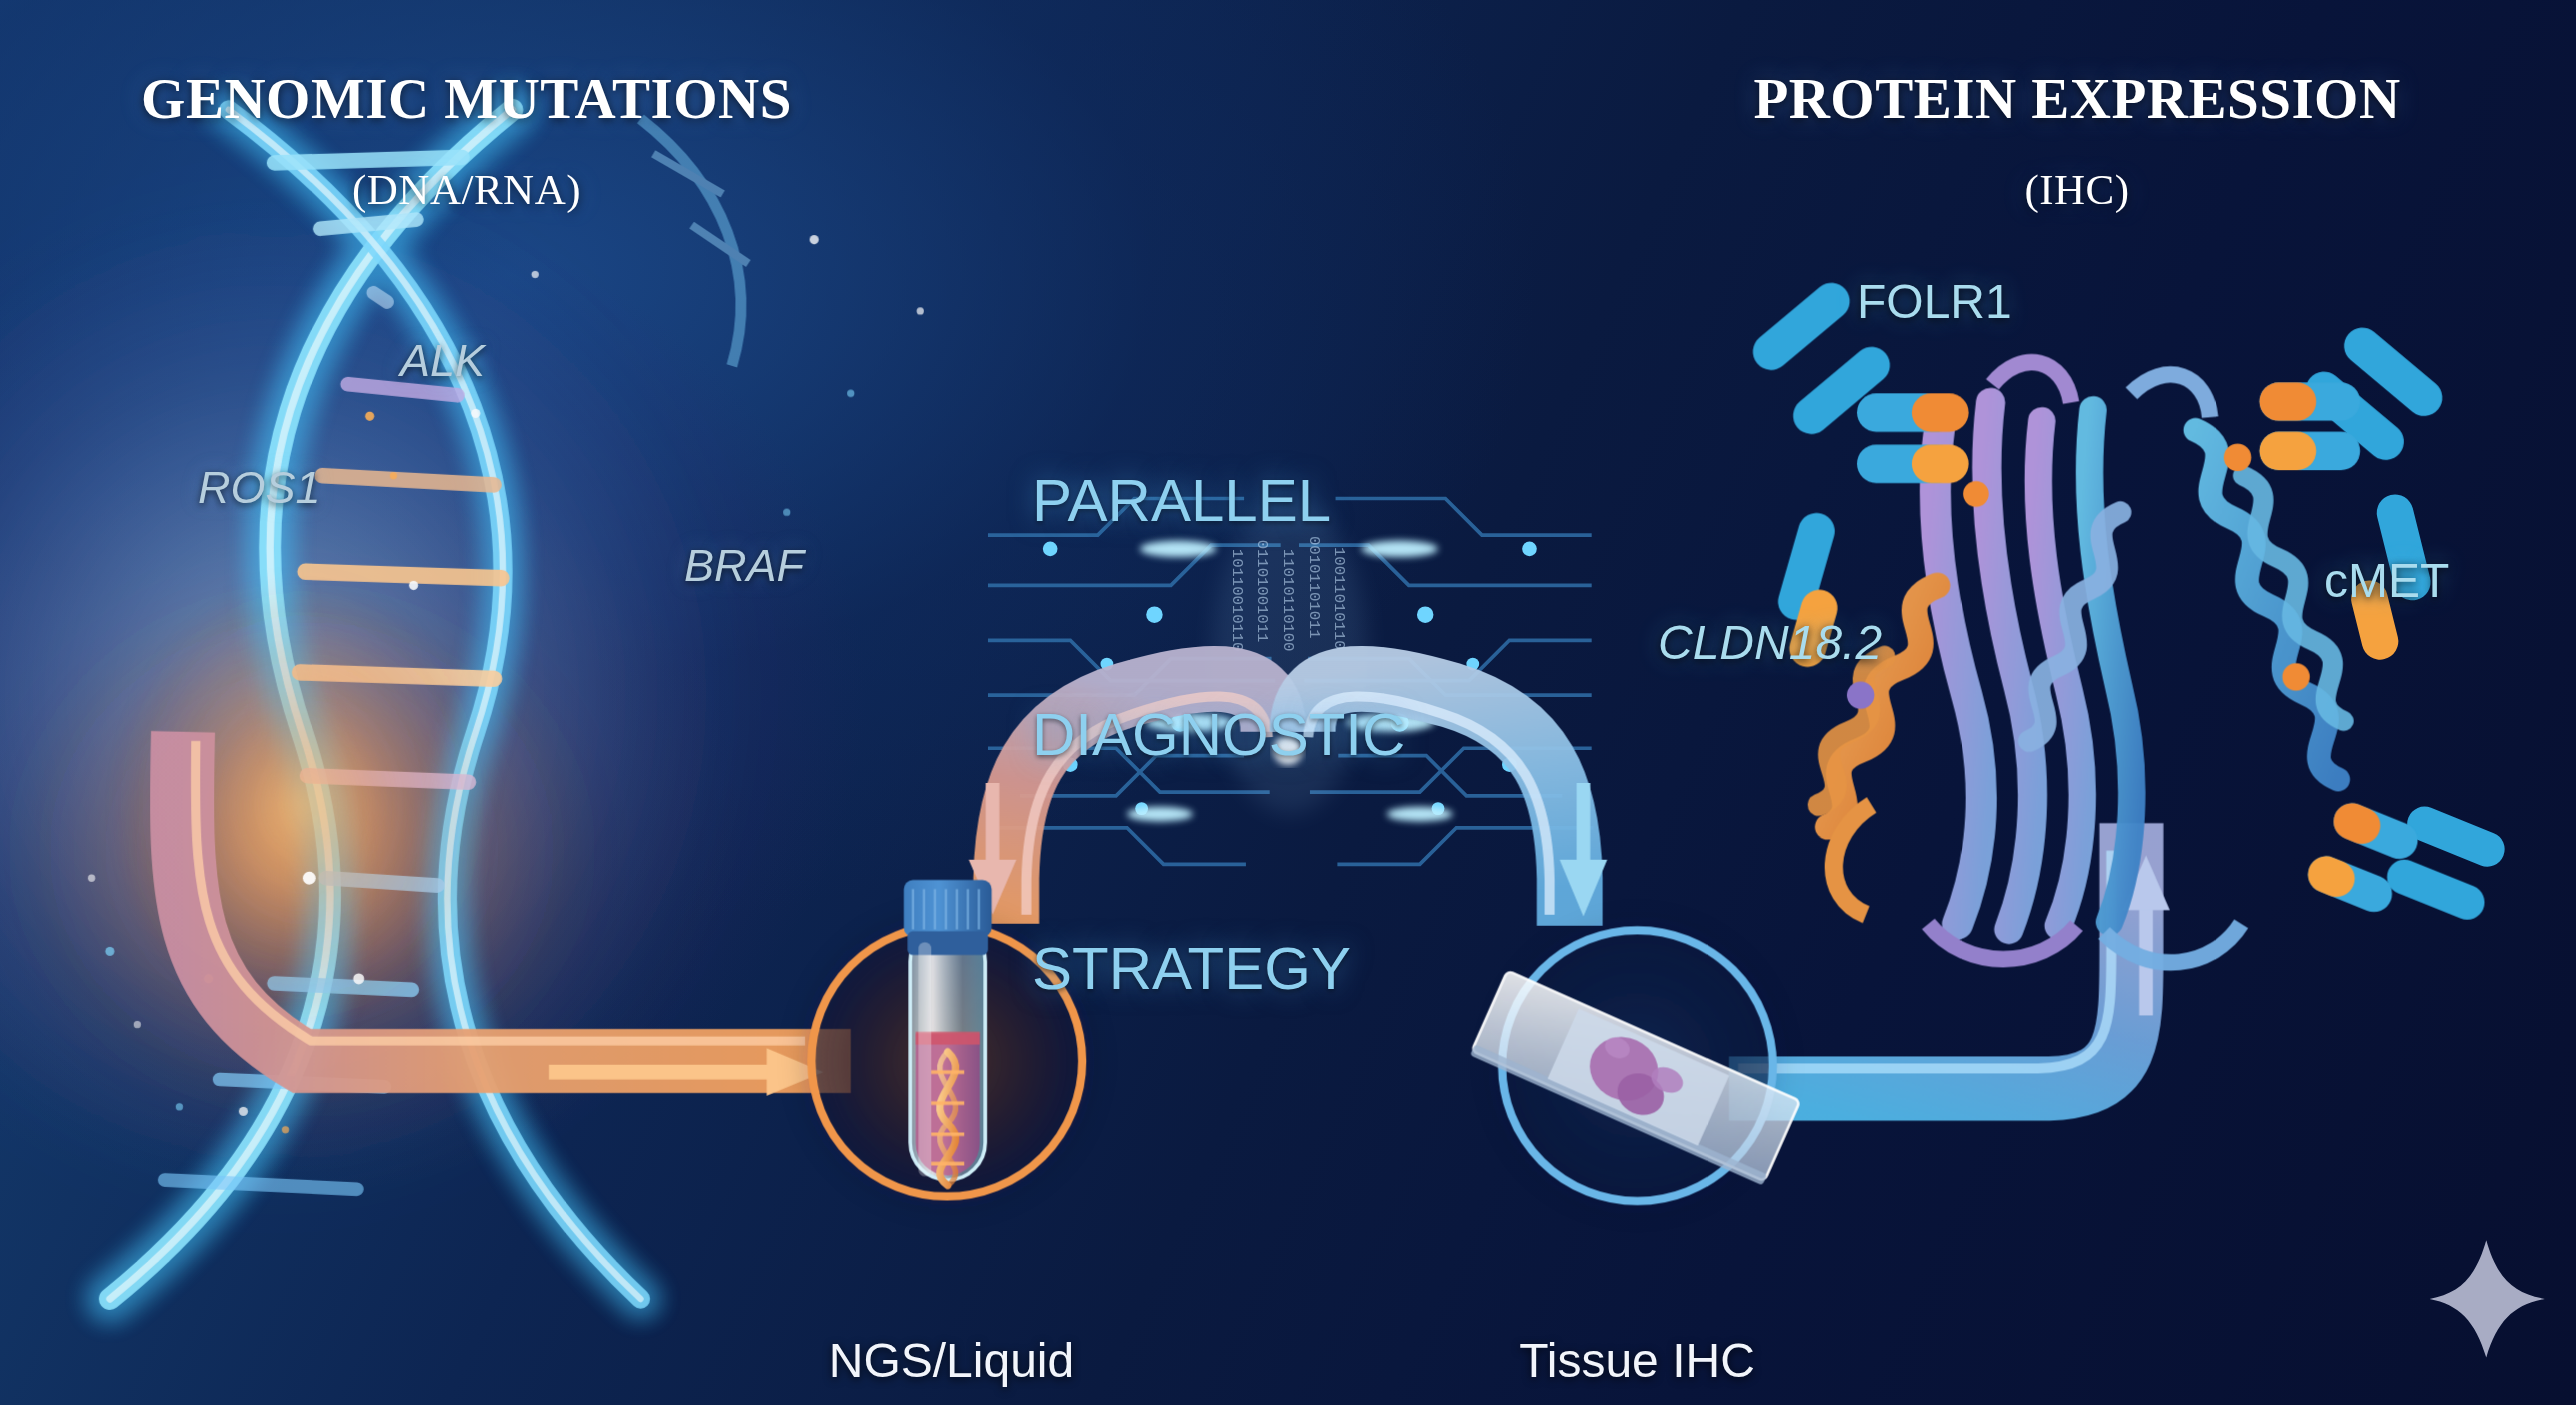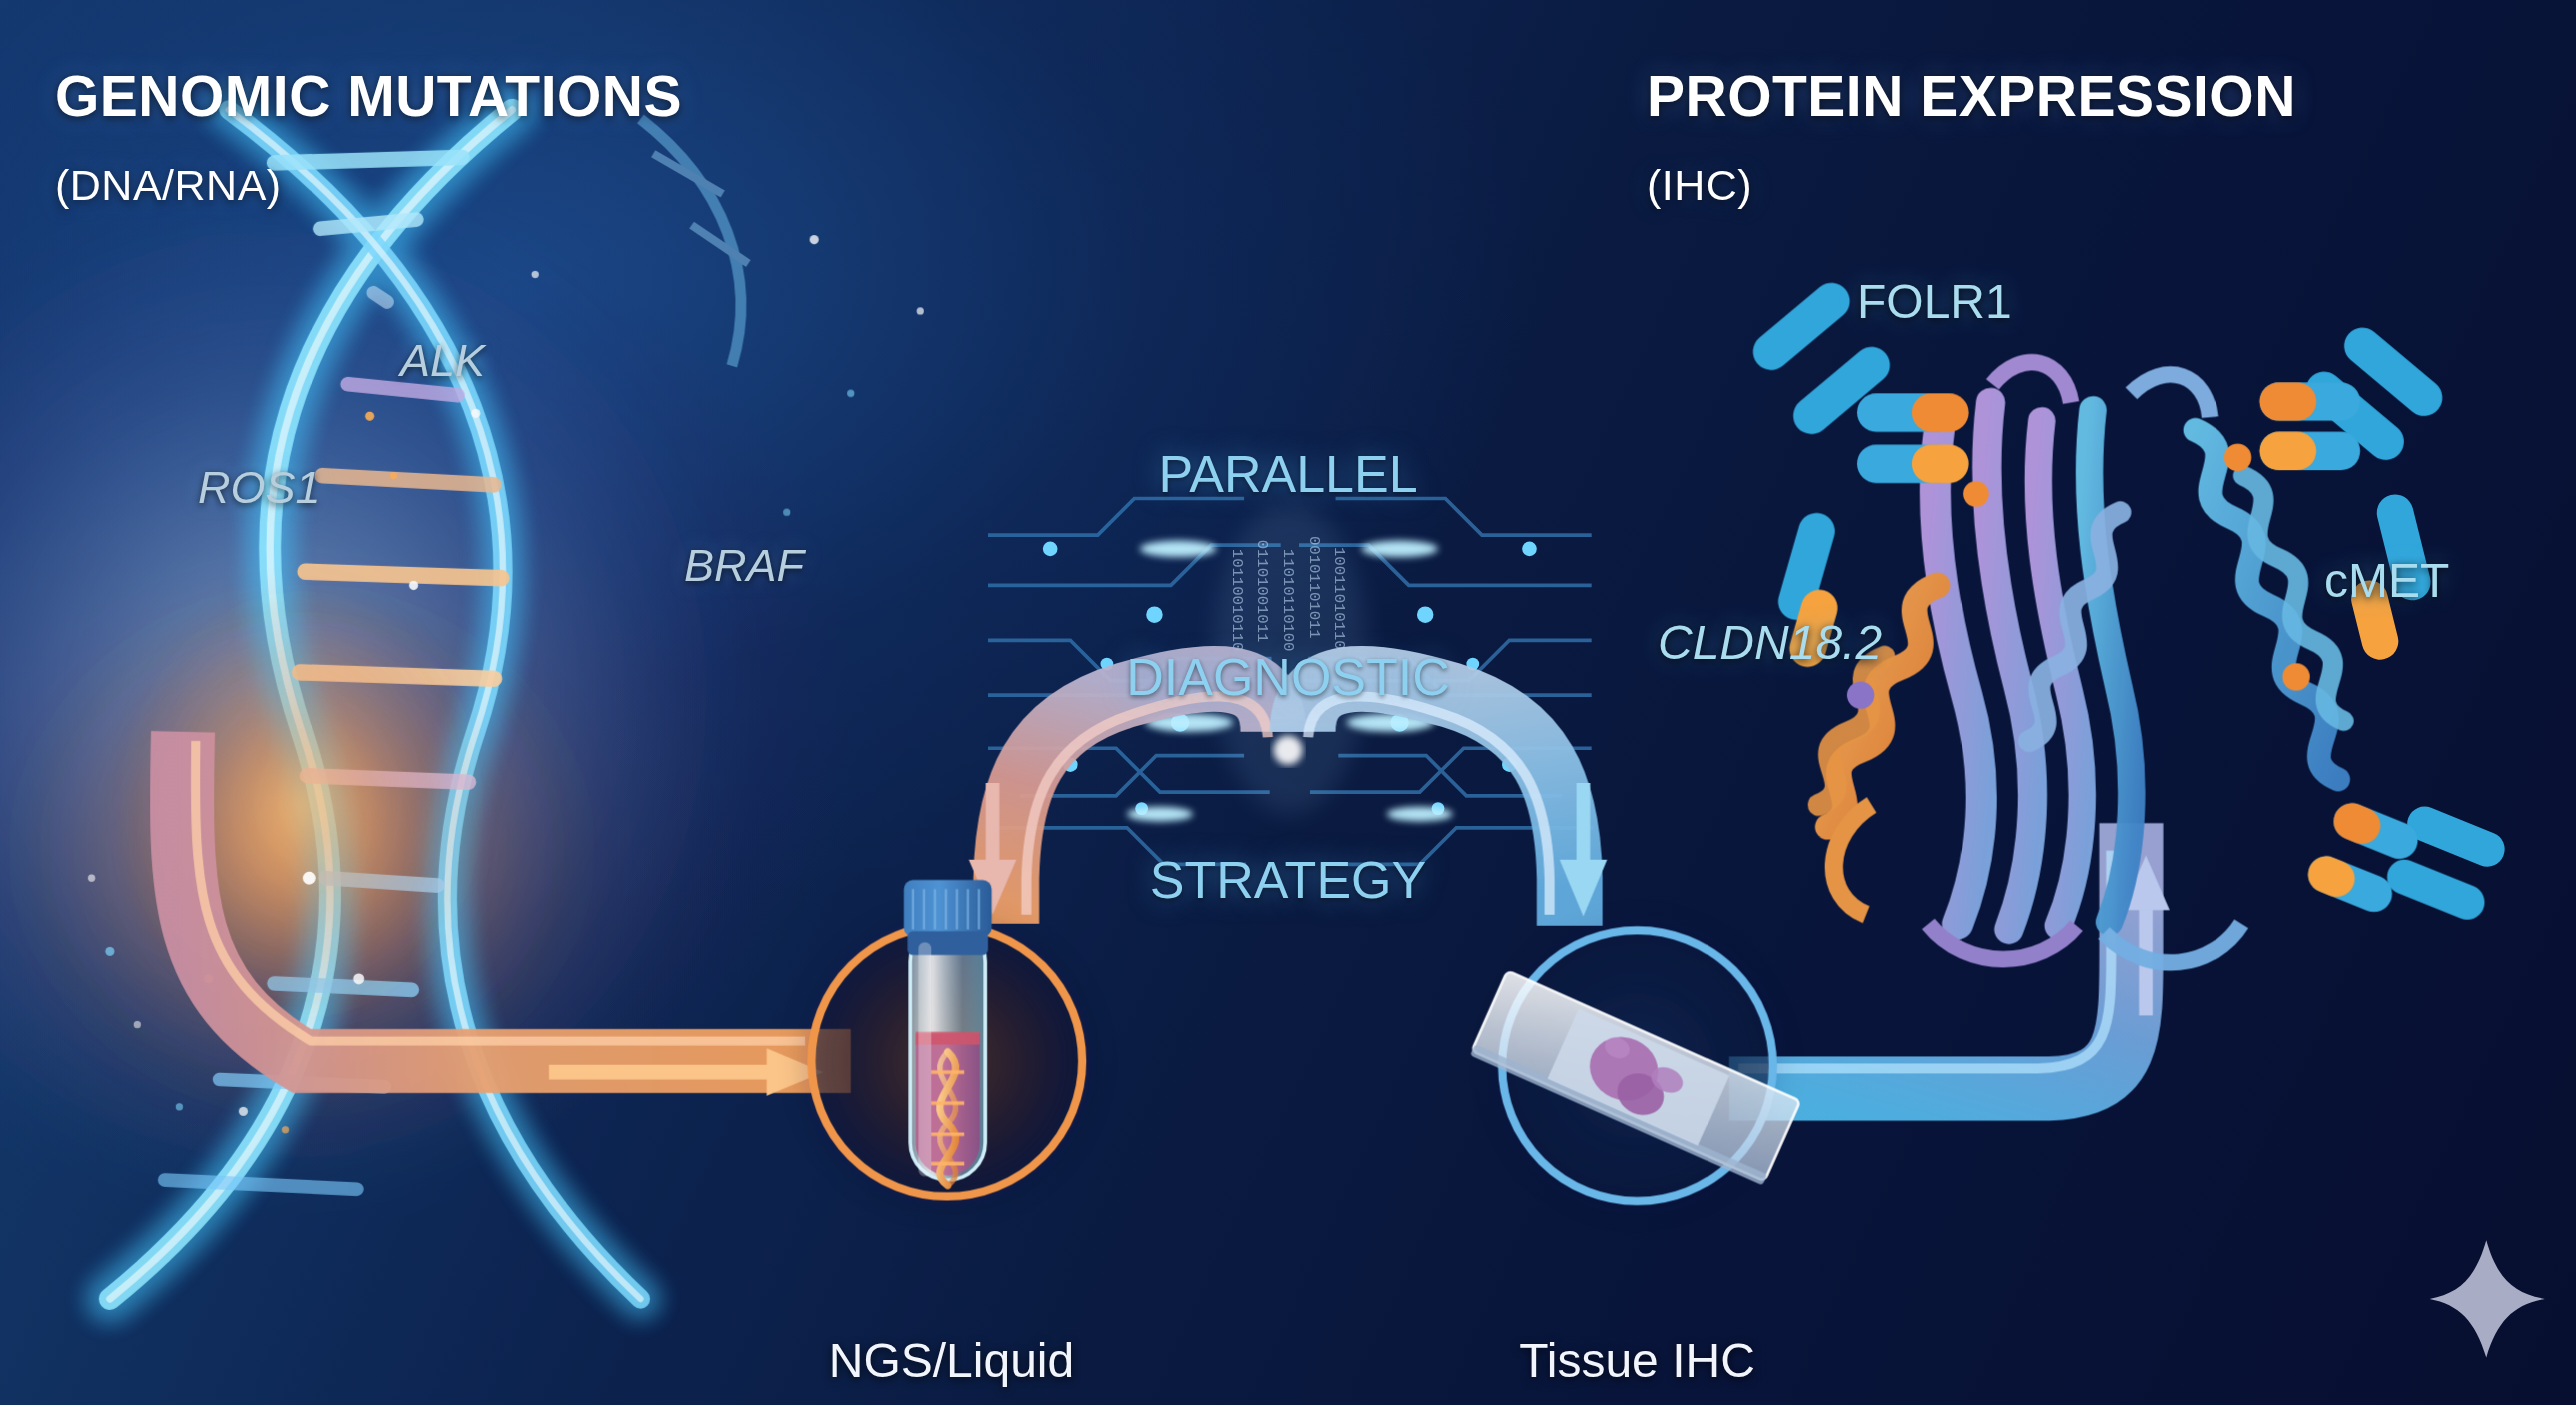--- a/index.html
+++ b/index.html
@@ -12,31 +12,32 @@
     background:
       radial-gradient(ellipse 823px 695px at 274px 695px, rgba(96,60,140,0.55) 0%, rgba(60,40,110,0.25) 45%, rgba(0,0,0,0) 72%),
       radial-gradient(ellipse 567px 476px at 302px 823px, rgba(190,90,40,0.30) 0%, rgba(120,50,30,0.10) 50%, rgba(0,0,0,0) 78%),
       radial-gradient(ellipse 1281px 823px at 512px 274px, rgba(28,74,140,0.85) 0%, rgba(16,45,98,0.45) 50%, rgba(0,0,0,0) 80%),
       linear-gradient(115deg,#16407b 0%,#123566 16%,#0d2552 34%,#0a1a40 54%,#08143a 72%,#070f30 100%);
   }
   .lbl{position:absolute;white-space:pre;user-select:none;}
 
   
   .hdr{
-    text-align:left;color:#ffffff;font-weight:700;
+    text-align:center;color:#ffffff;font-weight:700;
     letter-spacing:0.5px;
     text-shadow:0 1.8px 9.1px rgba(0,0,0,.65), 0 0 24px rgba(120,180,255,.30);
+    font-family:Liberation Serif, serif;
   }
   .hdr .main{font-size:57px;line-height:1.04;}
   .hdr .sub{font-size:43px;font-weight:400;line-height:1.25;margin-top:1px;}
 
   
   #center-title{
-    width:512px;text-align:center;
-    color:#8ed0ef;font-size:52px;line-height:1.30;
+    width:512px;text-align:left;
+    color:#8ed0ef;font-size:60px;line-height:1.30;
     text-shadow:0 0 25.6px rgba(80,170,230,.55),0 1.8px 5.5px rgba(0,0,0,.55);
   }
 
   
   .gene{
     font-style:italic;font-size:45px;color:#b6cedd;
     text-shadow:0 1.8px 7.3px rgba(0,0,0,.7),0 0 20px rgba(120,190,240,.35);
   }
   
   .prot{

